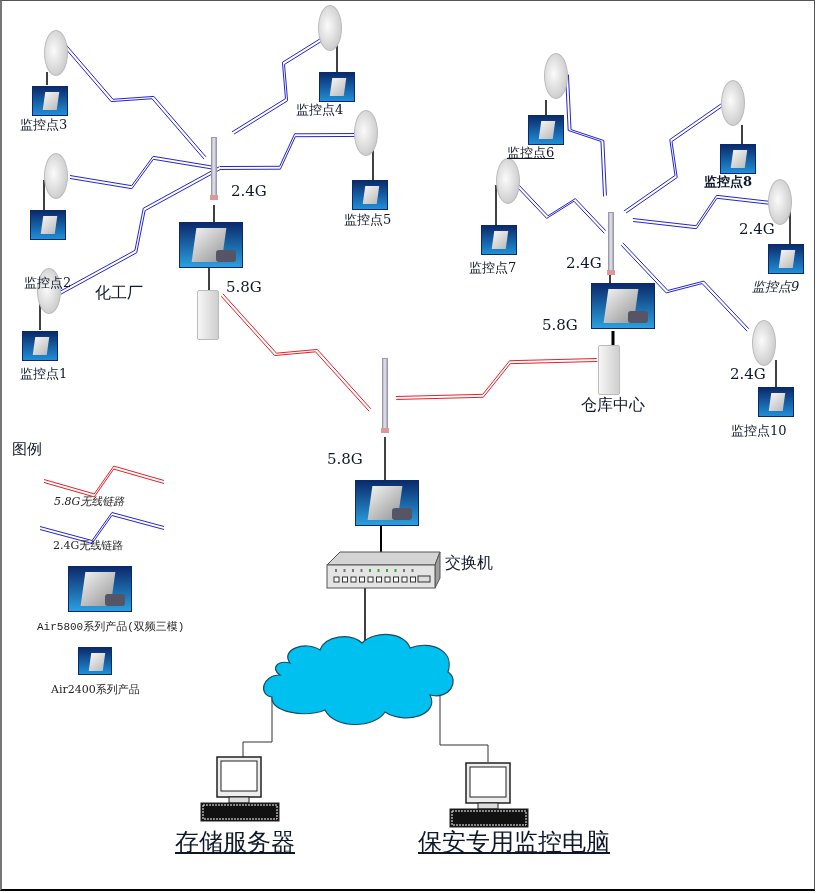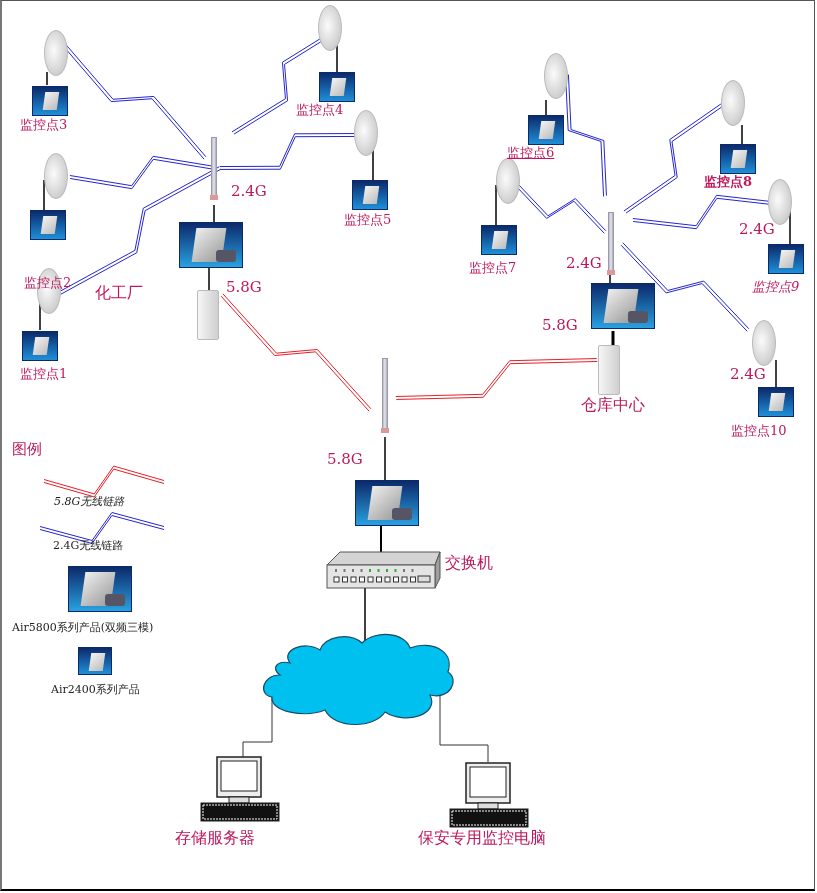--- a/index.html
+++ b/index.html
@@ -1,23 +1,23 @@
 <!DOCTYPE html>
 <html><head>
 <meta charset="utf-8">
 <style>
   html, body { margin:0; padding:0; background:#fff; }
   body { width:817px; height:893px; position:relative; overflow:hidden; font-family:"DejaVu Serif", serif; }
   #frame { position:absolute; left:0; top:0; width:815px; height:891px; border-left:2px solid #777; border-top:1px solid #555; border-right:1px solid #555; border-bottom:2px solid #000; box-sizing:border-box; }
   svg#diagram { position:absolute; left:0; top:0; }
-  .lbl { position:absolute; color:#be185d; white-space:nowrap; line-height:1; }
+  .lbl { position:absolute; color:#0f172a; white-space:nowrap; line-height:1; }
   .lbl.sm { font-size:13px; }
   .lbl.md { font-size:15px; font-family:"DejaVu Serif", serif; }
   .lbl.lg { font-size:16px; }
-  .lbl.xl { font-size:16px; }
+  .lbl.xl { font-size:24px;text-decoration:underline; }
   .lbl.legend-title { font-size:15px; }
   .lbl.legend-text { color:#222; font-size:11px; }
   .node { position:absolute; }
   .cam { width:36px; height:30px; background:linear-gradient(#0b2a6b, #1f8fd8); border:1px solid #0a2a6a; box-sizing:border-box; }
   .cam::after { content:""; position:absolute; left:11px; top:5px; width:14px; height:18px; background:linear-gradient(135deg,#f4f4f4,#bcbcbc); transform:skewX(-8deg); }
   .cam.small { width:34px; height:28px; }
   .ap58 { width:64px; height:46px; background:linear-gradient(#0b2a6b, #2aa0e0); border:1px solid #0a2a6a; box-sizing:border-box; }
   .ap58::before { content:""; position:absolute; left:14px; top:5px; width:30px; height:34px; background:linear-gradient(135deg,#eee,#9a9a9a); transform:skewX(-8deg); }
   .ap58::after { content:""; position:absolute; left:36px; top:27px; width:20px; height:12px; background:#556; border-radius:3px; }
   .dish { width:24px; height:46px; border-radius:50%; background:radial-gradient(ellipse at 40% 45%, #fbfbfb, #cfcfcf 70%, #a9a9a9); border:1px solid #bbb; box-sizing:border-box; }
@@ -192,15 +192,15 @@
 <span class="lbl md" style="left:327px;top:452px;">5.8G</span>
 <span class="lbl lg" style="left:445px;top:555px;">交换机</span>
 
 <span class="lbl xl" style="left:175px;top:830px;">存储服务器</span>
 <span class="lbl xl" style="left:418px;top:830px;">保安专用监控电脑</span>
 
 <span class="lbl legend-title" style="left:12px;top:442px;">图例</span>
 <span class="lbl legend-text" style="left:54px;top:496px;font-style:italic;">5.8G无线链路</span>
 <span class="lbl legend-text" style="left:53px;top:540px;">2.4G无线链路</span>
 <div class="node ap58" style="left:68px;top:566px;"></div>
-<span class="lbl legend-text" style="left:12px;top:622px;">Air5800系列产品(双频三模)</span>
+<span class="lbl legend-text" style="left:37px;top:622px;font-family:Liberation Mono, monospace;">Air5800系列产品(双频三模)</span>
 <div class="node cam small" style="left:78px;top:647px;"></div>
 <span class="lbl legend-text" style="left:51px;top:684px;">Air2400系列产品</span>
 
 </body></html>

